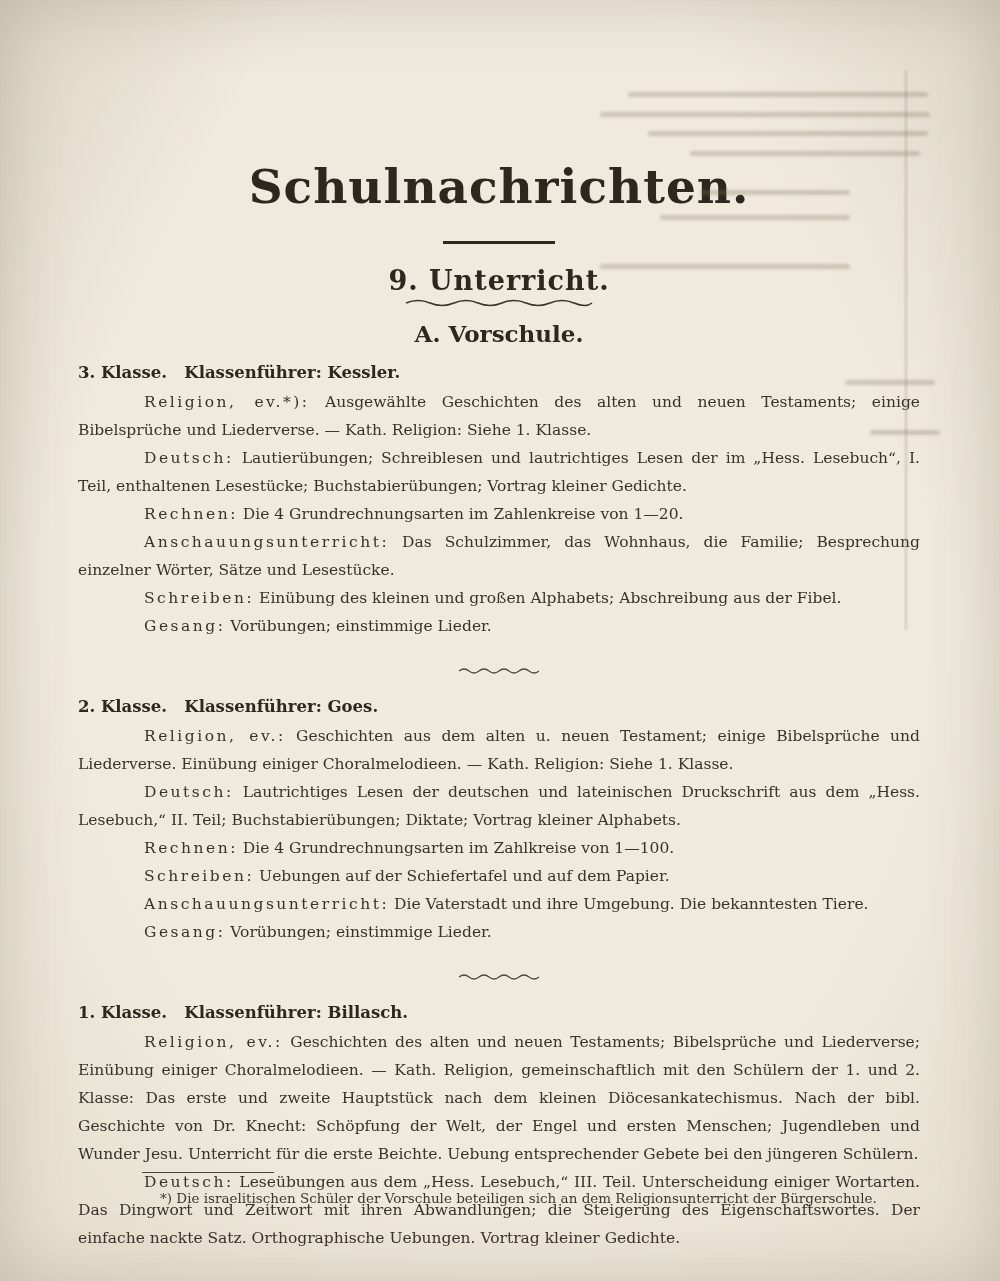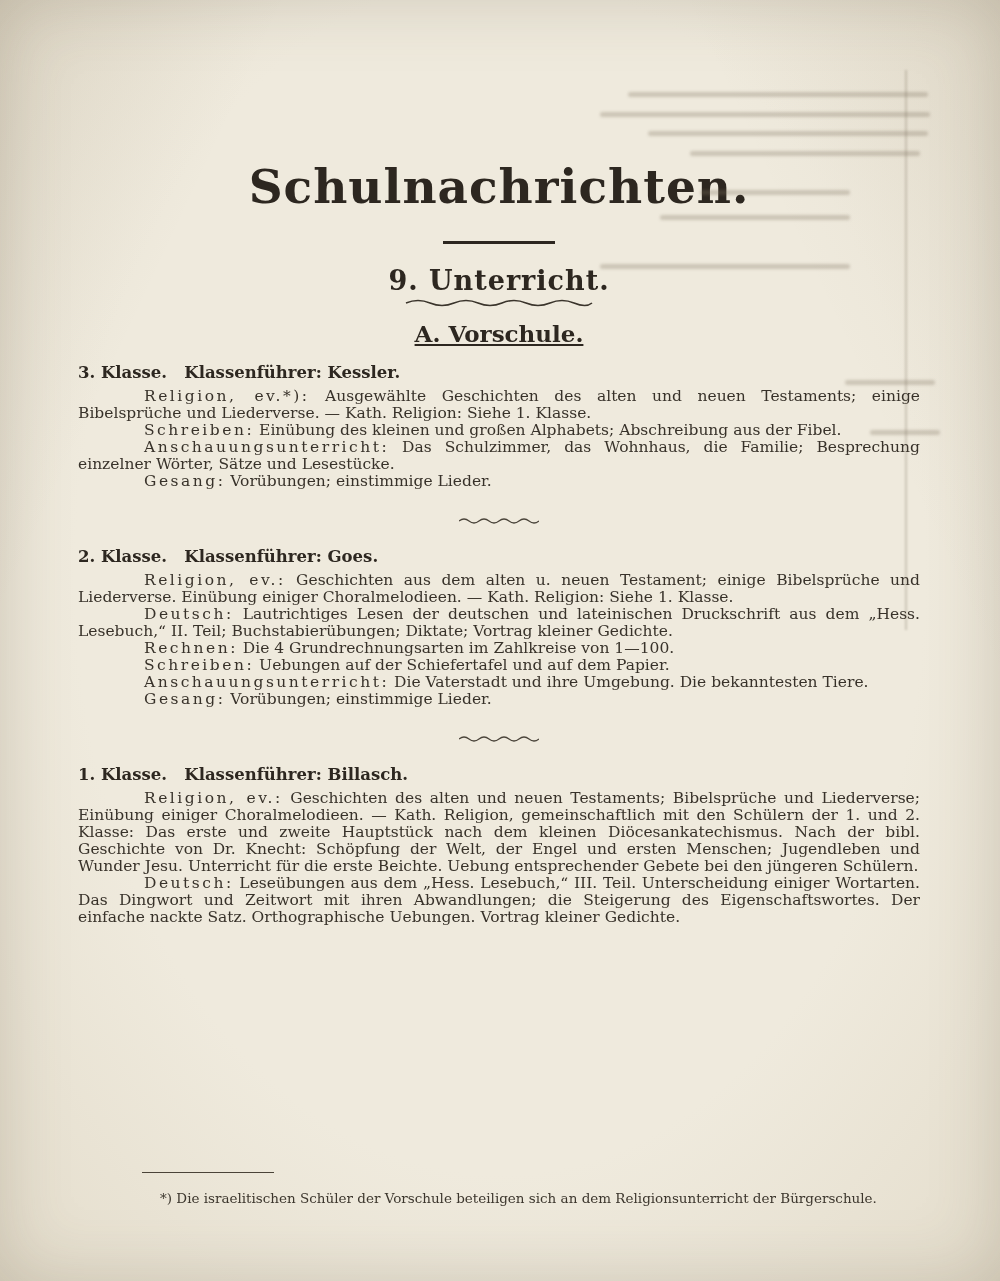--- a/index.html
+++ b/index.html
@@ -44,31 +44,31 @@
     margin:27px auto 0 auto;
   }
   .h-unterricht{
     text-align:center;font-size:27px;font-weight:bold;
     margin:21px 0 0 0;line-height:1.15;color:#2d2720;
     letter-spacing:1px;
   }
   .flourish{display:block;margin:2px auto 0 auto;}
   .h-vorschule{
     text-align:center;font-size:23px;font-weight:bold;
-    margin:12px 0 0 0;line-height:1.2;color:#2d2720;text-decoration:underline;
+    margin:12px 0 0 0;line-height:1.2;color:#2d2720;
   }
   .class-heading{
     font-size:16.5px;font-weight:bold;
     margin:15px 0 6px 0;color:#2d2720;
   }
   .class-heading.later{margin-top:4px;}
   
   .para{
     margin:0;
-    font-size:15.5px;line-height:17px;
+    font-size:15.5px;line-height:28px;
     text-align:justify;
     text-indent:66px;
     color:#38322a;
   }
   .lead{letter-spacing:2.5px;}
   .wavy-divider{
     display:block;margin:27px auto 22px auto;
   }
   
   .footnote-wrap{
@@ -104,33 +104,35 @@
   <h2 class="h-unterricht">9. Unterricht.</h2>
   <svg class="flourish" width="190" height="10" viewBox="0 0 190 10">
     <path d="M2 5 Q 14 0 26 5 T 50 5 T 74 5 T 98 5 T 122 5 T 146 5 T 170 5 T 188 5" fill="none" stroke="#3a342b" stroke-width="1.6"></path>
   </svg>
 
   <h3 class="h-vorschule">A. Vorschule.</h3>
 
   <section>
     <h4 class="class-heading">3. Klasse. &nbsp; Klassenführer: Kessler.</h4>
     <p class="para"><span class="lead">Religion, ev.*):</span> <span>Ausgewählte Geschichten des alten und neuen Testaments; einige Bibelsprüche und Liederverse. — Kath. Religion: Siehe 1. Klasse.</span></p>
+    <p class="para"><span class="lead">Deutsch:</span> <span>Lautierübungen; Schreiblesen und lautrichtiges Lesen der im „Hess. Lesebuch“, I. Teil, enthaltenen Lesestücke; Buchstabierübungen; Vortrag kleiner Gedichte.</span></p>
+    <p class="para"><span class="lead">Rechnen:</span> <span>Die 4 Grundrechnungsarten im Zahlenkreise von 1—20.</span></p>
+    <p class="para"><span class="lead">Anschauungsunterricht:</span> <span>Das Schulzimmer, das Wohnhaus, die Familie; Besprechung einzelner Wörter, Sätze und Lesestücke.</span></p>
     <p class="para"><span class="lead">Schreiben:</span> <span>Einübung des kleinen und großen Alphabets; Abschreibung aus der Fibel.</span></p>
-    <p class="para"><span class="lead">Anschauungsunterricht:</span> <span>Das Schulzimmer, das Wohnhaus, die Familie; Besprechung einzelner Wörter, Sätze und Lesestücke.</span></p>
     <p class="para"><span class="lead">Gesang:</span> <span>Vorübungen; einstimmige Lieder.</span></p>
   </section>
 
   <svg class="wavy-divider" width="80" height="8" viewBox="0 0 80 8">
     <path d="M0 4 Q 5 0 10 4 T 20 4 T 30 4 T 40 4 T 50 4 T 60 4 T 70 4 T 80 4" fill="none" stroke="#4a443a" stroke-width="1.3"></path>
   </svg>
 
   <section>
     <h4 class="class-heading later">2. Klasse. &nbsp; Klassenführer: Goes.</h4>
     <p class="para"><span class="lead">Religion, ev.:</span> <span>Geschichten aus dem alten u. neuen Testament; einige Bibelsprüche und Liederverse. Einübung einiger Choralmelodieen. — Kath. Religion: Siehe 1. Klasse.</span></p>
-    <p class="para"><span class="lead">Deutsch:</span> <span>Lautrichtiges Lesen der deutschen und lateinischen Druckschrift aus dem „Hess. Lesebuch,“ II. Teil; Buchstabierübungen; Diktate; Vortrag kleiner Gedichte.</span></p>
+    <p class="para"><span class="lead">Deutsch:</span> <span>Lautrichtiges Lesen der deutschen und lateinischen Druckschrift aus dem „Hess. Lesebuch,“ II. Teil; Buchstabierübungen; Diktate; Vortrag kleiner Alphabets.</span></p>
     <p class="para"><span class="lead">Rechnen:</span> <span>Die 4 Grundrechnungsarten im Zahlkreise von 1—100.</span></p>
     <p class="para"><span class="lead">Schreiben:</span> <span>Uebungen auf der Schiefertafel und auf dem Papier.</span></p>
     <p class="para"><span class="lead">Anschauungsunterricht:</span> <span>Die Vaterstadt und ihre Umgebung. Die bekanntesten Tiere.</span></p>
     <p class="para"><span class="lead">Gesang:</span> <span>Vorübungen; einstimmige Lieder.</span></p>
   </section>
 
   <svg class="wavy-divider" width="80" height="8" viewBox="0 0 80 8">
     <path d="M0 4 Q 5 0 10 4 T 20 4 T 30 4 T 40 4 T 50 4 T 60 4 T 70 4 T 80 4" fill="none" stroke="#4a443a" stroke-width="1.3"></path>
   </svg>
 

